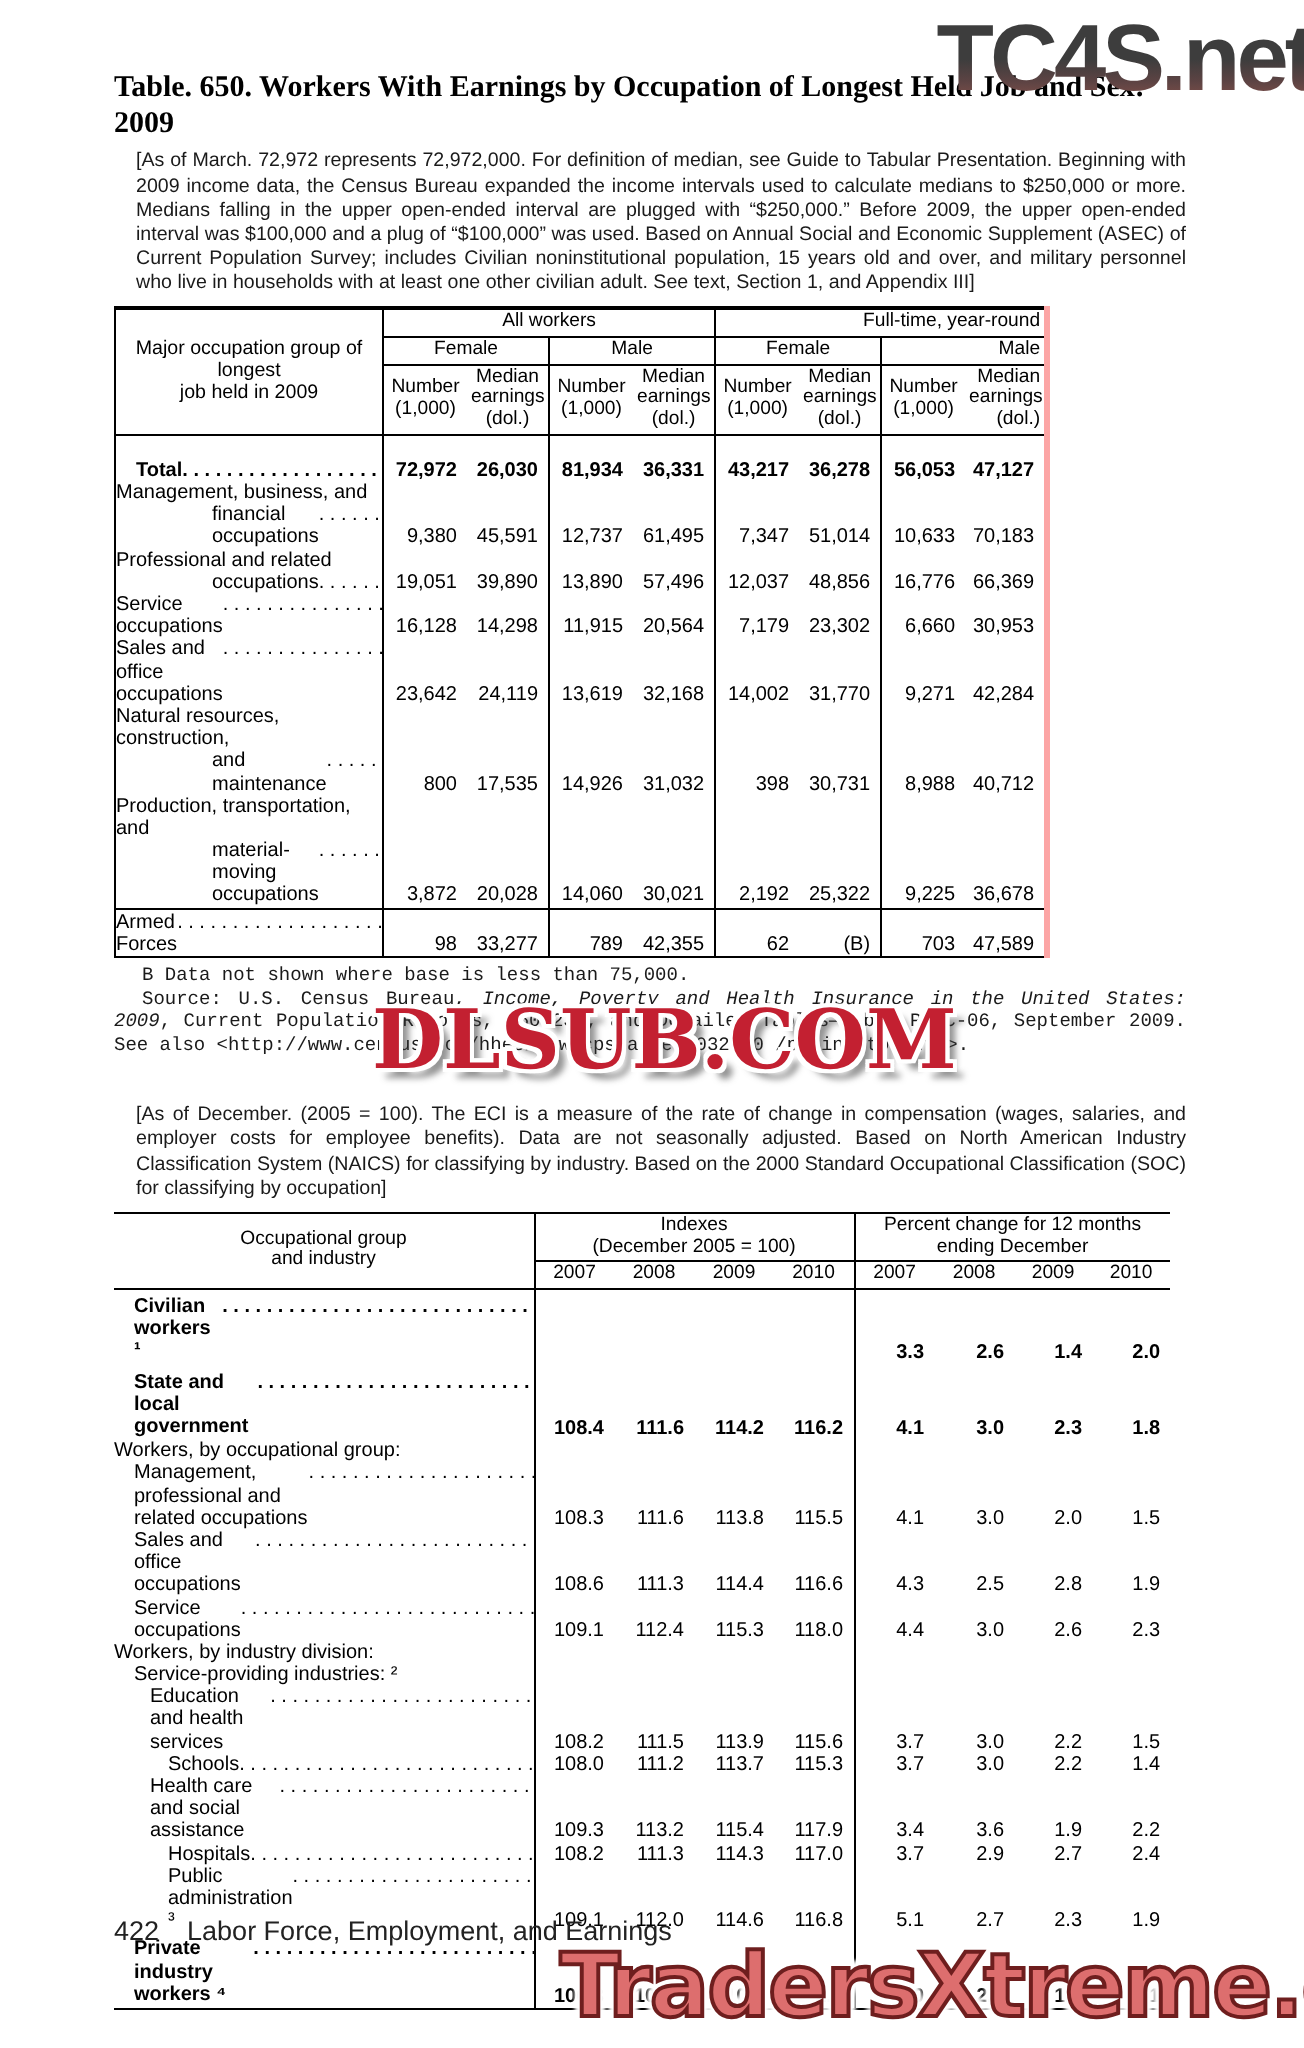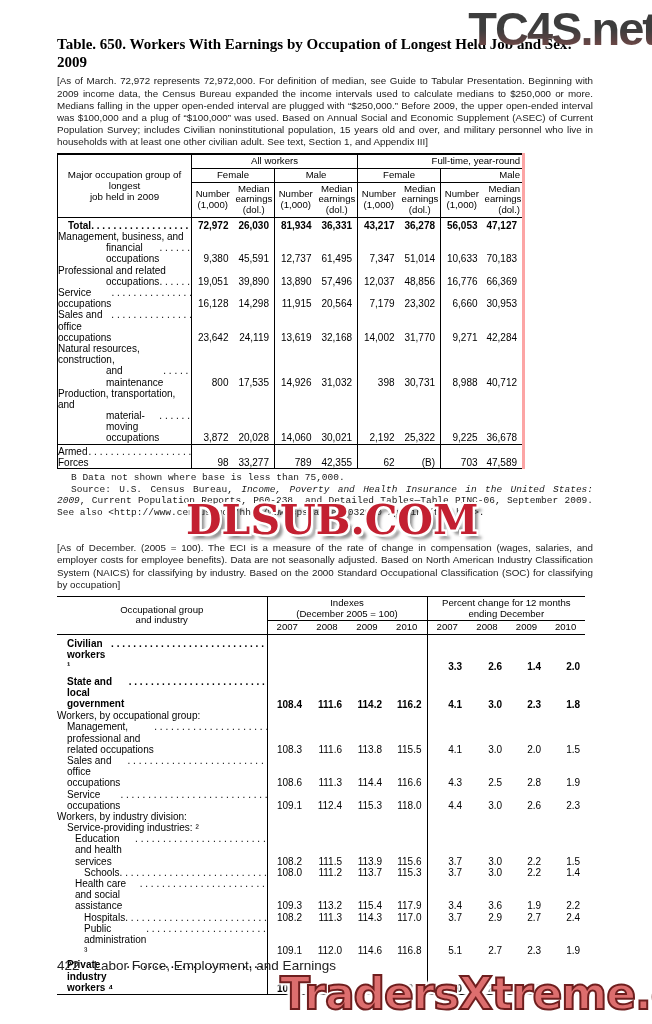--- a/index.html
+++ b/index.html
@@ -2,21 +2,21 @@
 <html><head>
 <meta charset="utf-8">
 <style>
   html,body{margin:0;padding:0;background:#fff;}
   .page{position:relative;width:652px;height:1024px;background:#fff;overflow:hidden;
         font-family:"Liberation Sans",sans-serif;color:#141414;}
   .content{position:absolute;left:57px;top:36px;width:536px;}
 
   .tbl-title{font-family:"Liberation Serif",serif;font-weight:bold;font-size:15px;
              line-height:1.18;margin:0 0 4px 0;color:#000;}
-  .note{font-size:9.8px;line-height:1.24;text-align:justify;color:#1a1a1a;margin:0 0 5px 0;}
+  .note{font-size:9.8px;line-height:1.24;text-align:justify;color:#1a1a1a;margin:0 0 5px 11px;}
 
   table{border-collapse:collapse;table-layout:fixed;}
   .dtable{font-size:10px;line-height:1.12;color:#000;margin-top:3px;}
   .dtable th{font-weight:normal;font-size:9.6px;text-align:center;vertical-align:middle;
              white-space:pre-line;padding:1px 2px;}
   .dtable td{padding:0;}
   .dtable td.num{text-align:right;vertical-align:bottom;padding:0 5px 0 0;white-space:nowrap;}
   .dtable td.stub{vertical-align:bottom;}
   .ll{display:flex;align-items:baseline;}
   .ll .dots{flex:1 1 auto;overflow:hidden;white-space:nowrap;}
@@ -30,21 +30,21 @@
   .ind3 .ll:first-child{padding-left:27px;}
 
   
   .t650{width:466px;border-top:2px solid #000;border-bottom:1.5px solid #000;
         border-left:1px solid #000;}
   .t650 thead th{border-bottom:1px solid #000;}
   .t650 thead th.stubhead{border-right:1px solid #000;font-size:9.8px;}
   .t650 td:nth-child(2),.t650 td:nth-child(4),.t650 td:nth-child(6),.t650 td:nth-child(8),
   .t650 th.gl{border-left:1px solid #000;}
   .t650 td:nth-child(9),.t650 th.gr{border-right:3px solid #fca5a5;text-align:right;}
-  .t650 tbody tr:first-child td{padding-top:2px;}
+  .t650 tbody tr:first-child td{padding-top:12px;}
 
   
   .t651{width:528px;border-top:1.5px solid #000;border-bottom:1.5px solid #000;}
   .t651 thead th{border-bottom:1px solid #000;}
   .t651 thead th.stubhead{border-right:1px solid #000;}
   .t651 td:nth-child(2),.t651 th.gl0{border-left:1px solid #000;}
   .t651 td:nth-child(6),.t651 th.gl{border-left:1px solid #000;}
   .t651 thead .yr{font-size:9.6px;}
 
   .footnotes{font-size:9.5px;line-height:1.22;margin-top:3px;color:#1a1a1a;text-align:justify;}

